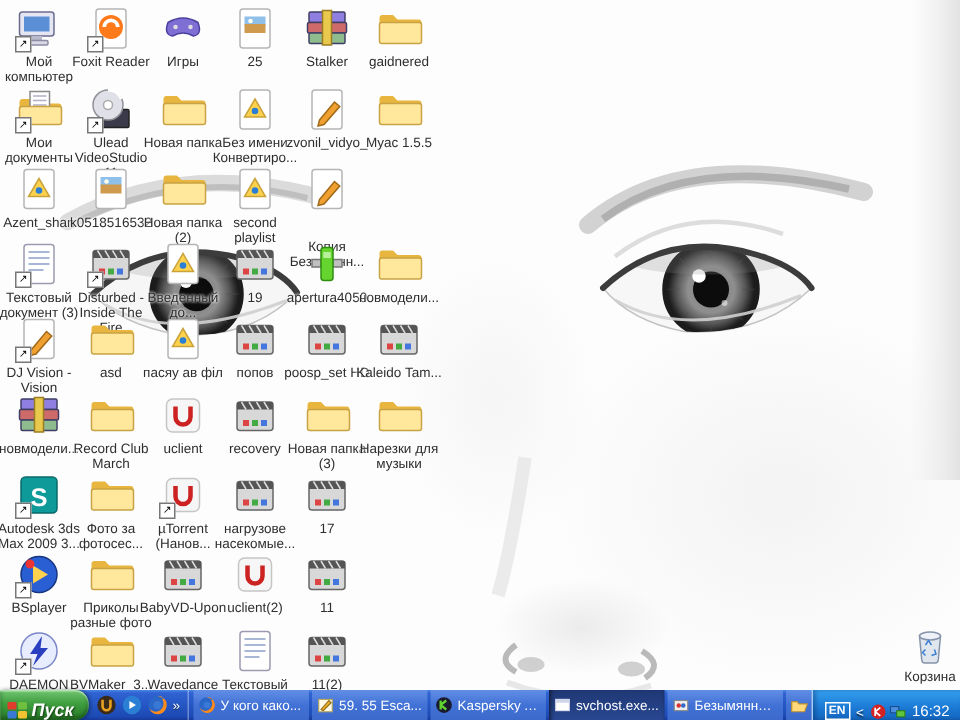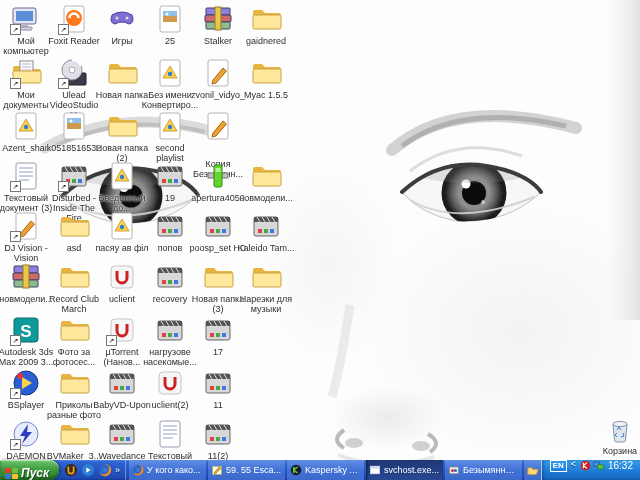--- a/index.html
+++ b/index.html
@@ -32,21 +32,21 @@
   #tasks{flex:1;display:flex;align-items:center;gap:2px;padding:0 3px;overflow:hidden}
   .tbtn{flex:0 0 71px;height:26px;border-radius:2px;display:flex;align-items:center;gap:3px;padding:0 3px;
         background:linear-gradient(#6a96ea 0%,#4272d6 50%,#3a66c8 100%);
         box-shadow:inset 0 1px 0 #9ab8f2,inset 0 -1px 0 #27489c;
         color:#fff;font-size:9px;white-space:nowrap;overflow:hidden;cursor:pointer}
   .tbtn.active{background:linear-gradient(#1e3570 0%,#2a4a96 100%);
         box-shadow:inset 1px 1px 3px rgba(0,0,0,.6)}
   .ti{width:12px;height:12px;flex:none}
   .ti svg{width:100%;height:100%;display:block}
   .tlabel{overflow:hidden;text-overflow:ellipsis}
-  #tray{flex:none;display:flex;align-items:flex-start;gap:4px;padding:0 7px 16px 8px;color:#fff;
+  #tray{flex:none;display:flex;align-items:flex-end;gap:4px;padding:0 7px 0 8px;color:#fff;
         background:linear-gradient(#35a0ef 0%,#1b79d4 60%,#1566bf 100%);
         border-left:1px solid #a9cdf4;box-shadow:inset 2px 0 3px rgba(0,0,40,.25)}
   .lang{border:1px solid #fff;font-size:8px;font-weight:bold;padding:0 2px;line-height:10px;cursor:pointer}
   .tri{width:11px;height:11px;cursor:pointer}
   .tri svg{width:100%;height:100%;display:block}
   .clock{font-size:10px;cursor:default}
 </style>
 </head>
 <body>
 

